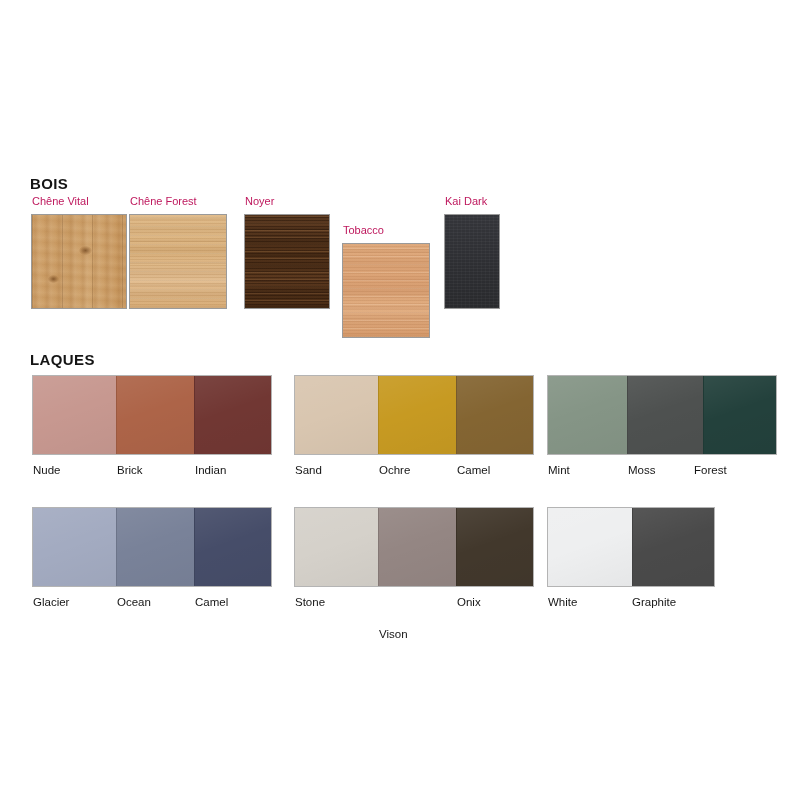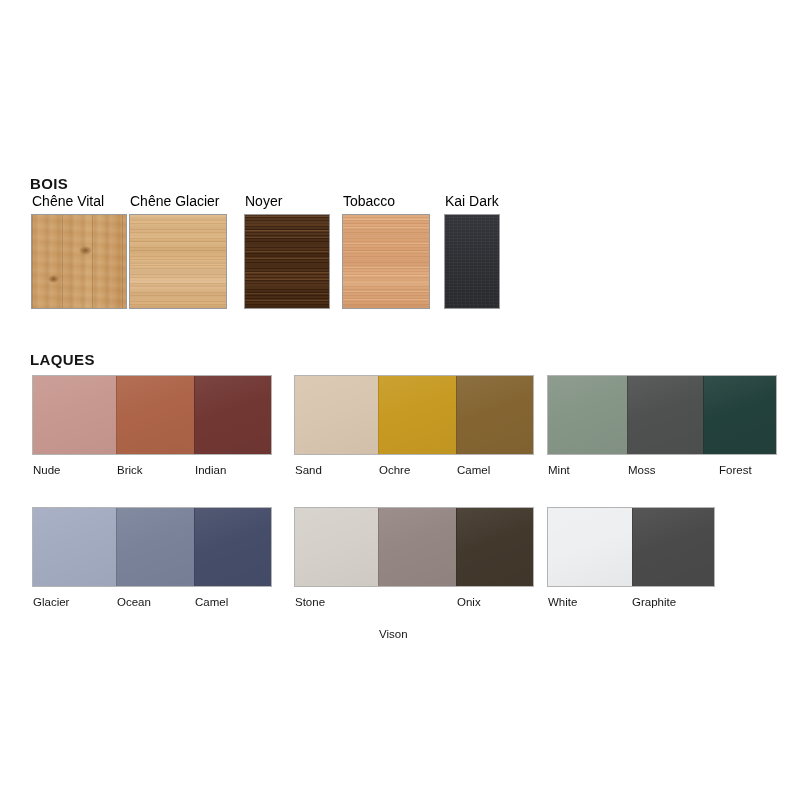--- a/index.html
+++ b/index.html
@@ -39,23 +39,23 @@
 
   
   #bois-section { position: absolute; left: 0; top: 0; width: 800px; }
   #bois-title { left: 30px; top: 176px; }
 
   .wood-item {
     position: absolute;
     top: 194px;
   }
   .wood-label {
-    font-size: 14px;
+    font-size: 11px;
     font-weight: normal;
-    color: #000000;
+    color: #be185d;
     line-height: 14px;
     white-space: nowrap;
     margin: 0 0 6px 1px;
   }
   .wood-swatch {
     width: 96px;
     height: 95px;
     border: 1px solid #9a9a9a;
     position: relative;
     overflow: hidden;
@@ -220,34 +220,34 @@
     <div class="wood-item" style="left:31px;">
       <div class="wood-label">Chêne Vital</div>
       <div class="wood-swatch w-chene-vital" style="width: 96px; background-color: rgb(201, 154, 98);">
         <div class="grain"></div>
         <div class="knot k1"></div>
         <div class="knot k2"></div>
       </div>
     </div>
 
     <div class="wood-item" style="left:129px;">
-      <div class="wood-label">Chêne Glacier</div>
+      <div class="wood-label">Chêne Forest</div>
       <div class="wood-swatch w-chene-organic" style="width: 98px; background-color: rgb(220, 180, 128);">
         <div class="grain"></div>
       </div>
     </div>
 
     <div class="wood-item" style="left:244px;">
       <div class="wood-label">Noyer</div>
       <div class="wood-swatch w-noyer" style="width: 86px; background-color: rgb(82, 50, 25);">
         <div class="grain"></div>
       </div>
     </div>
 
-    <div class="wood-item" style="left:342px;">
+    <div class="wood-item" style="left:342px;margin-top:29px;">
       <div class="wood-label">Tobacco</div>
       <div class="wood-swatch w-tobacco" style="width: 88px; background-color: rgb(219, 162, 117);">
         <div class="grain"></div>
       </div>
     </div>
 
     <div class="wood-item" style="left:444px;">
       <div class="wood-label">Kai Dark</div>
       <div class="wood-swatch w-kai-dark" style="width: 56px; background-color: rgb(46, 47, 51);">
         <div class="grain"></div>
@@ -304,21 +304,21 @@
         <div class="lacquer-chip" style="width: 76px; background-color: rgb(78, 81, 80);">
             <span class="sheen"></span>
           </div>
         <div class="lacquer-chip" style="width: 74px; background-color: rgb(35, 65, 60);">
             <span class="sheen"></span>
           </div>
       </div>
       <div class="lacquer-labels">
         <span class="lacquer-label" style="left: 1px; text-align: center;">Mint</span>
         <span class="lacquer-label" style="left: 81px;">Moss</span>
-        <span class="lacquer-label" style="left: 172px;">Forest</span>
+        <span class="lacquer-label" style="left: 147px;">Forest</span>
       </div>
     </div>
 
     <div class="lacquer-group" style="left:32px; top:507px; width:240px;">
       <div class="lacquer-strip">
         <div class="lacquer-chip" style="width: 84px; background-color: rgb(163, 171, 193);">
             <span class="sheen"></span>
           </div>
         <div class="lacquer-chip" style="width: 78px; background-color: rgb(121, 130, 153);">
             <span class="sheen"></span>

